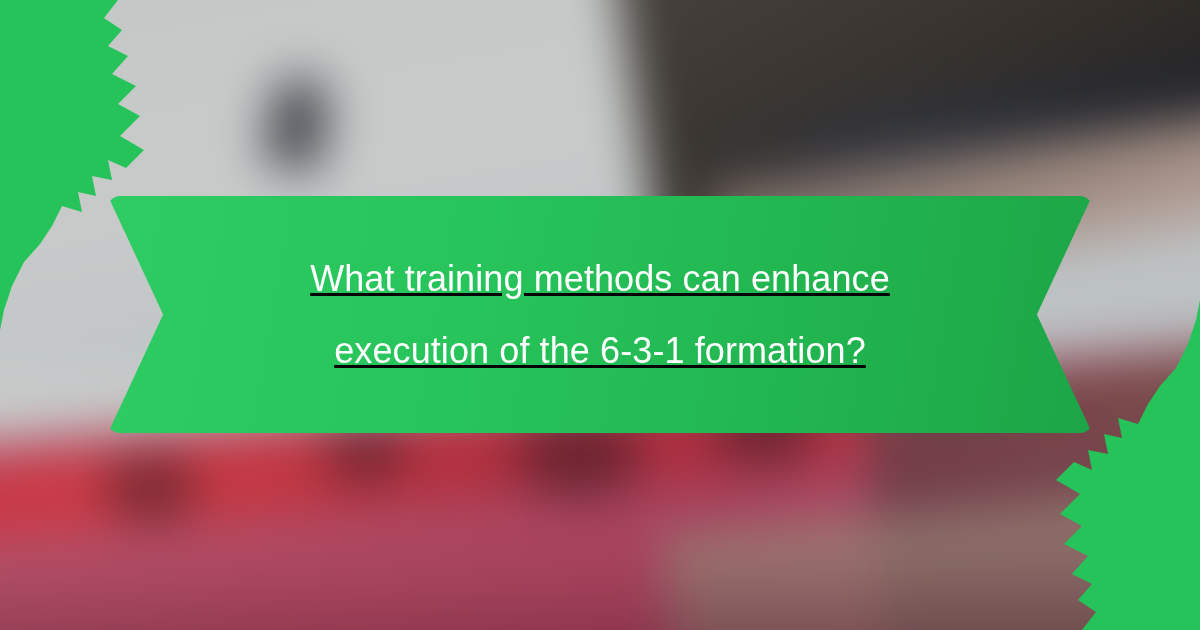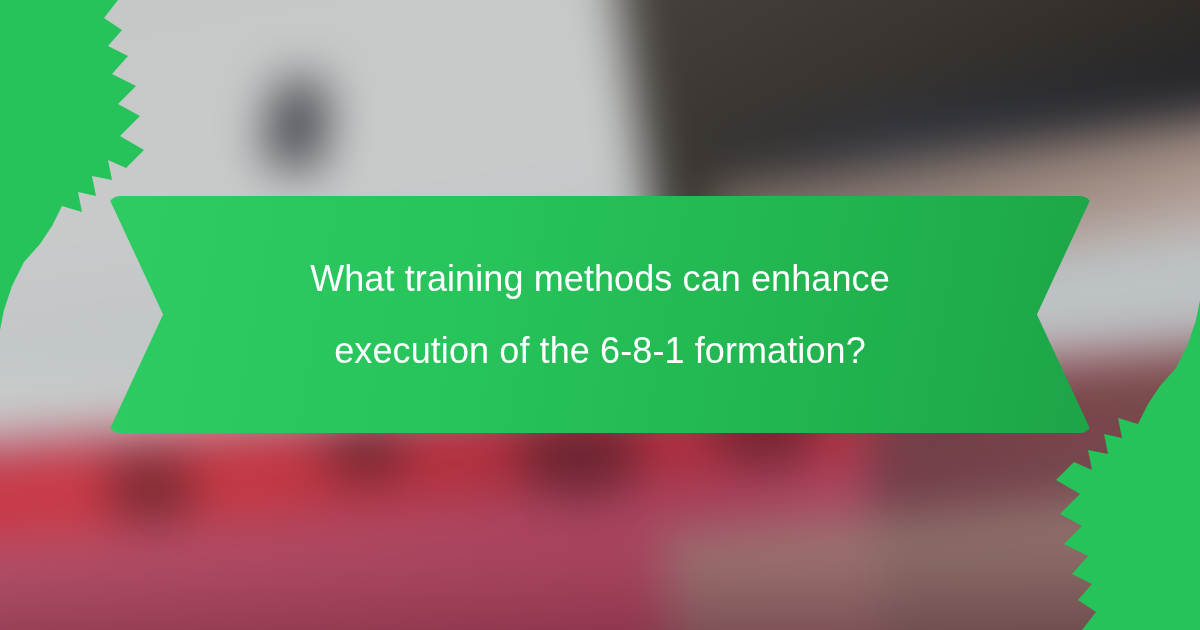--- a/index.html
+++ b/index.html
@@ -167,20 +167,21 @@
   .ribbon-text {
     position: absolute;
     inset: 0;
     display: flex;
     flex-direction: column;
     align-items: center;
     justify-content: center;
     gap: 16px;
     padding: 0 120px;
     box-sizing: border-box;
+    text-decoration: underline;
   }
   .ribbon-line {
     color: #ffffff;
     font-size: 36px;
     line-height: 56px;
     font-weight: 400;
     text-align: center;
     white-space: nowrap;
     letter-spacing: .1px;
   }
@@ -221,17 +222,17 @@
       <path d="M0,0 L118,0 L104,18 L122,30 L108,46 L128,56 L112,74 L136,86 L118,104 L140,116
                L120,136 L144,150 L126,168 L108,160 L112,180 L92,176 L96,196 L78,192 L82,212
                L62,206 L52,226 L40,244 L24,262 L12,286 L4,310 L0,330 Z" fill="#25c35a"></path>
     </svg>
   </div>
 
   <div class="ribbon">
     <div class="ribbon-shape"></div>
     <div class="ribbon-text">
       <div class="ribbon-line">What training methods can enhance</div>
-      <div class="ribbon-line">execution of the 6-8-1 formation?</div>
+      <div class="ribbon-line">execution of the 6-3-1 formation?</div>
     </div>
   </div>
 
 </div>
 
 </body></html>

